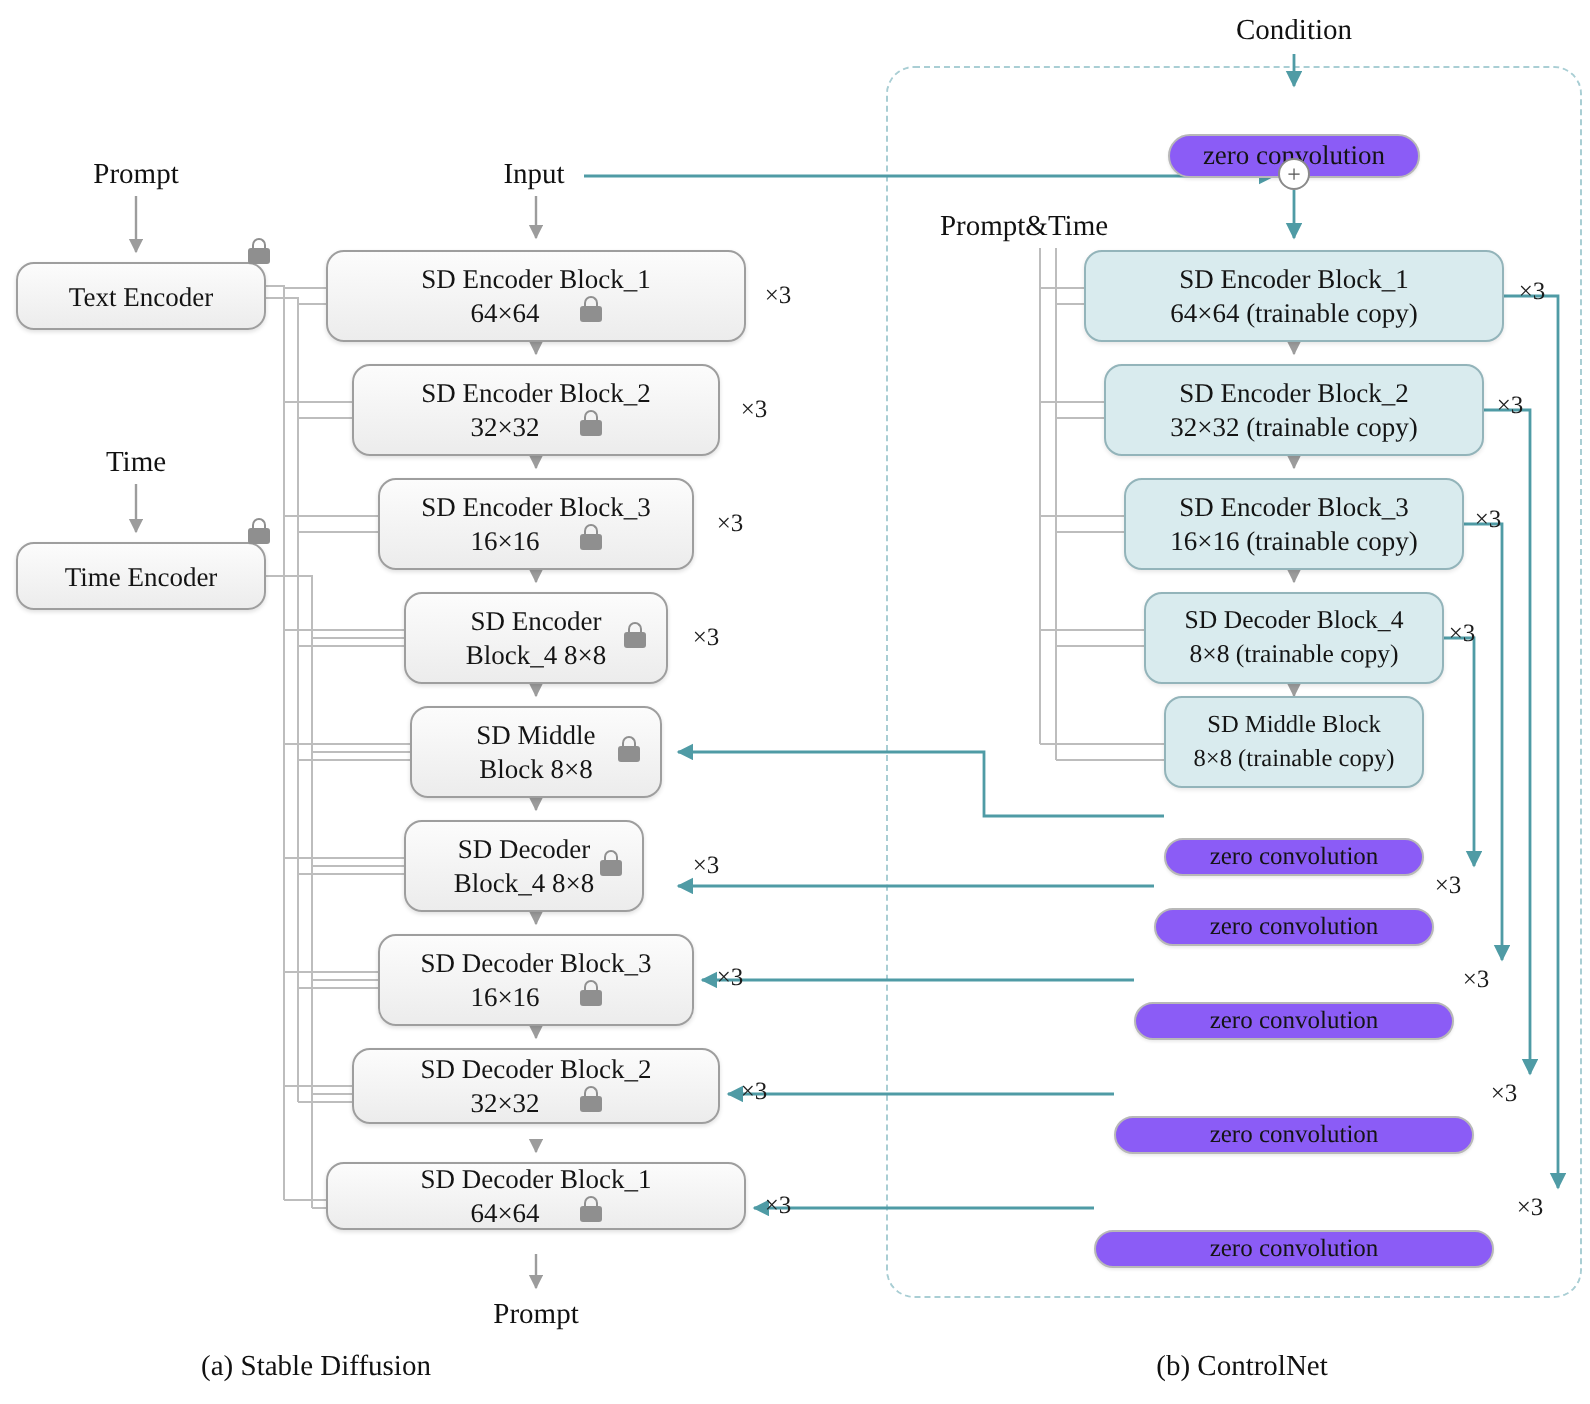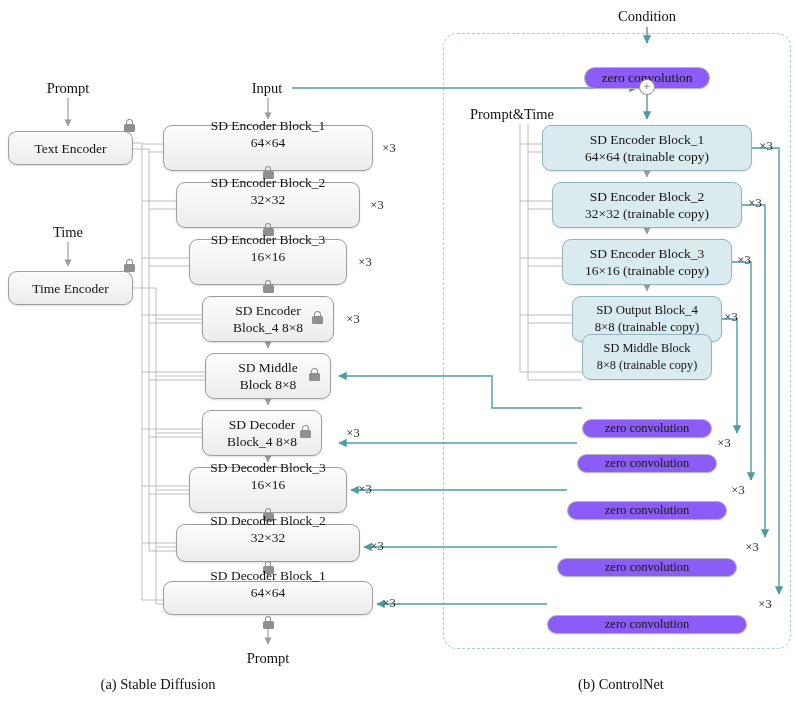--- a/index.html
+++ b/index.html
@@ -35,21 +35,21 @@
   .frozen {
     background:linear-gradient(180deg,#fcfcfc,var(--frozen-fill,#ececec));
     border:1.2px solid var(--frozen-border,#9e9e9e);
     box-shadow:0 1px 2px rgba(0,0,0,0.13);
   }
   .trainable {
     background:var(--trainable-fill,#d9ebee);
     border:1.2px solid var(--trainable-border,#93b4ba);
     box-shadow:0 1px 2px rgba(0,0,0,0.10);
   }
-  .bl2 { display:flex; align-items:center; justify-content:center; gap:20px;flex-direction:column; }
+  .bl2 { display:flex; align-items:center; justify-content:center; gap:20px; }
   .pill {
     position:absolute; box-sizing:border-box;
     display:flex; align-items:center; justify-content:center;
     border-radius:11px; background:#8b5cf6; border:1.2px solid #b8b8b8;
     font-size:12.5px; box-shadow:0 1px 1.5px rgba(0,0,0,0.08); white-space:nowrap;margin-top:20px;
   }
   .plus-circle {
     position:absolute; left:639px; top:79px; width:16px; height:16px;
     box-sizing:border-box; border-radius:50%; border:1.2px solid #8a8a8a;
     background:#ffffff; display:flex; align-items:center; justify-content:center;
@@ -206,24 +206,24 @@
   </div>
   <div class="box trainable" style="left:552px; top:182px; width:190px; height:46px">
     <div>SD Encoder Block_2</div>
     <div>32×32 (trainable copy)</div>
   </div>
   <div class="box trainable" style="left:562px; top:239px; width:170px; height:46px">
     <div>SD Encoder Block_3</div>
     <div>16×16 (trainable copy)</div>
   </div>
   <div class="box trainable" style="left:572px; top:296px; width:150px; height:46px; font-size:12.8px">
-    <div>SD Output Block_4</div>
+    <div>SD Decoder Block_4</div>
     <div>8×8 (trainable copy)</div>
   </div>
-  <div class="box trainable" style="left:582px; top:334px; width:130px; height:46px; font-size:12.3px">
+  <div class="box trainable" style="left:582px; top:348px; width:130px; height:46px; font-size:12.3px">
     <div>SD Middle Block</div>
     <div>8×8 (trainable copy)</div>
   </div>
 
   <div class="pill" style="left:584px; top:47px; width:126px; height:22px; font-size:13.5px">zero convolution</div>
   <div class="pill" style="left:582px; top:399px; width:130px; height:19px">zero convolution</div>
   <div class="pill" style="left:577px; top:434px; width:140px; height:19px">zero convolution</div>
   <div class="pill" style="left:567px; top:481px; width:160px; height:19px">zero convolution</div>
   <div class="pill" style="left:557px; top:538px; width:180px; height:19px">zero convolution</div>
   <div class="pill" style="left:547px; top:595px; width:200px; height:19px">zero convolution</div>

